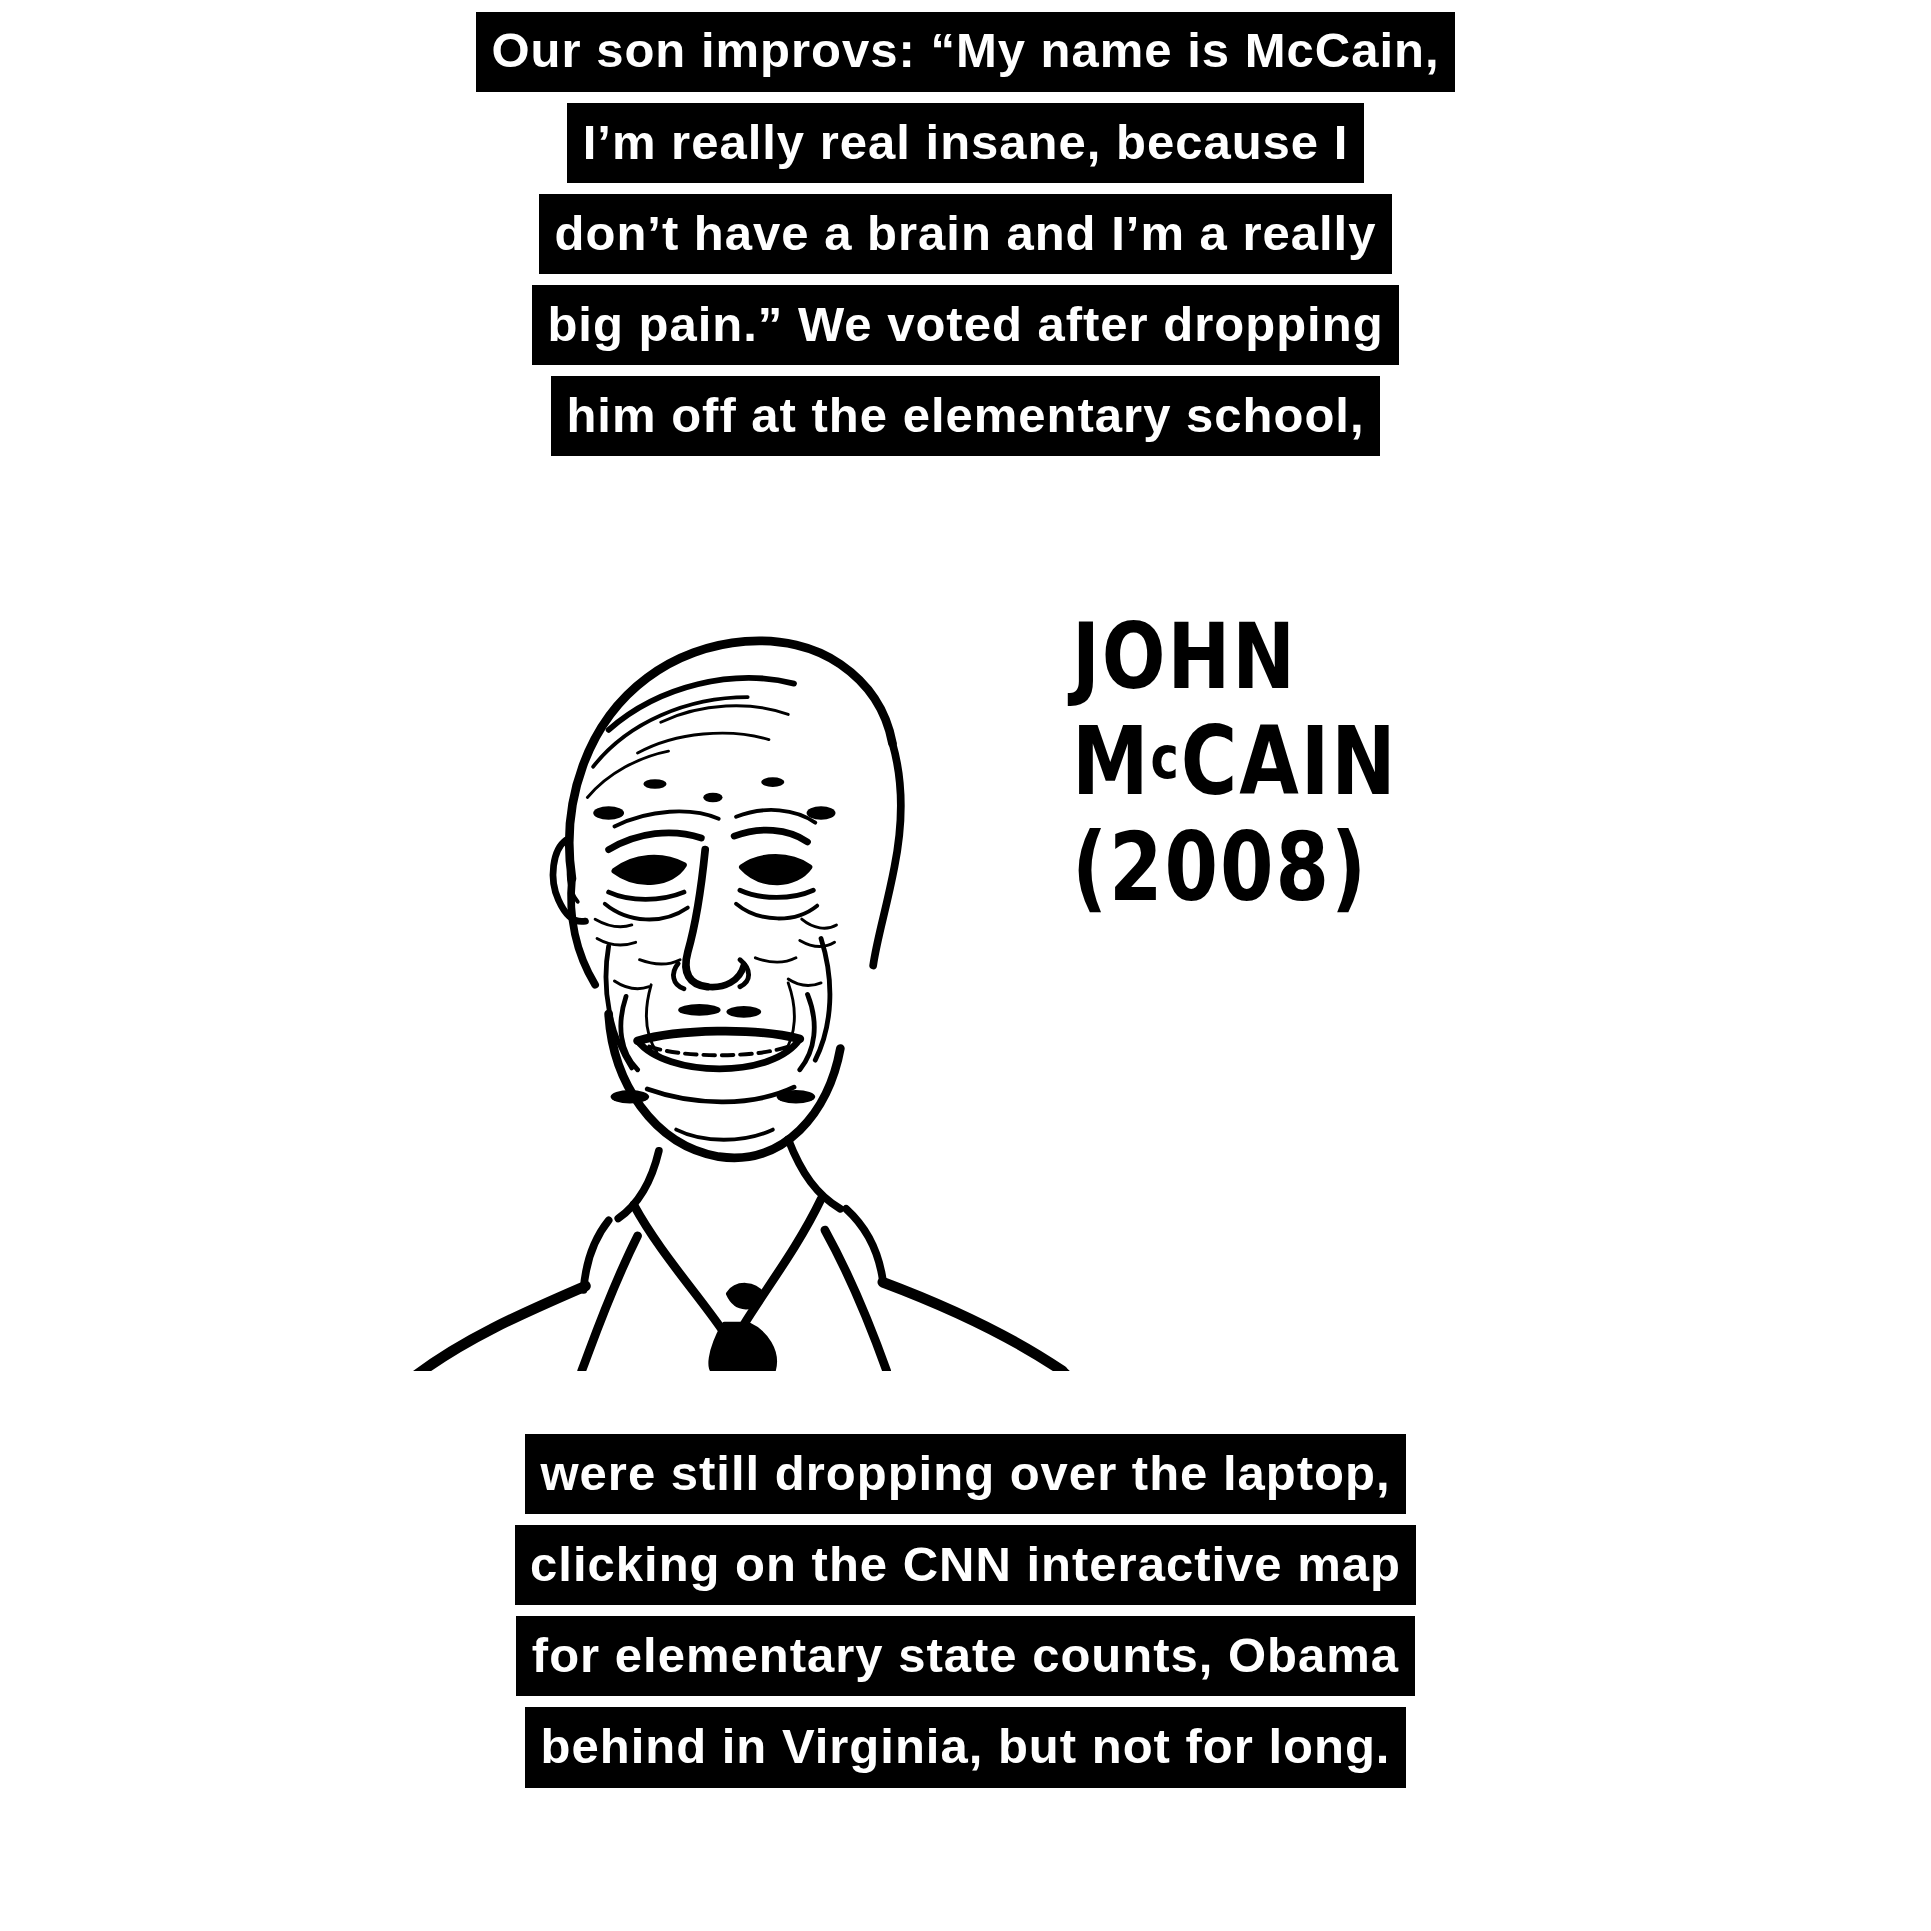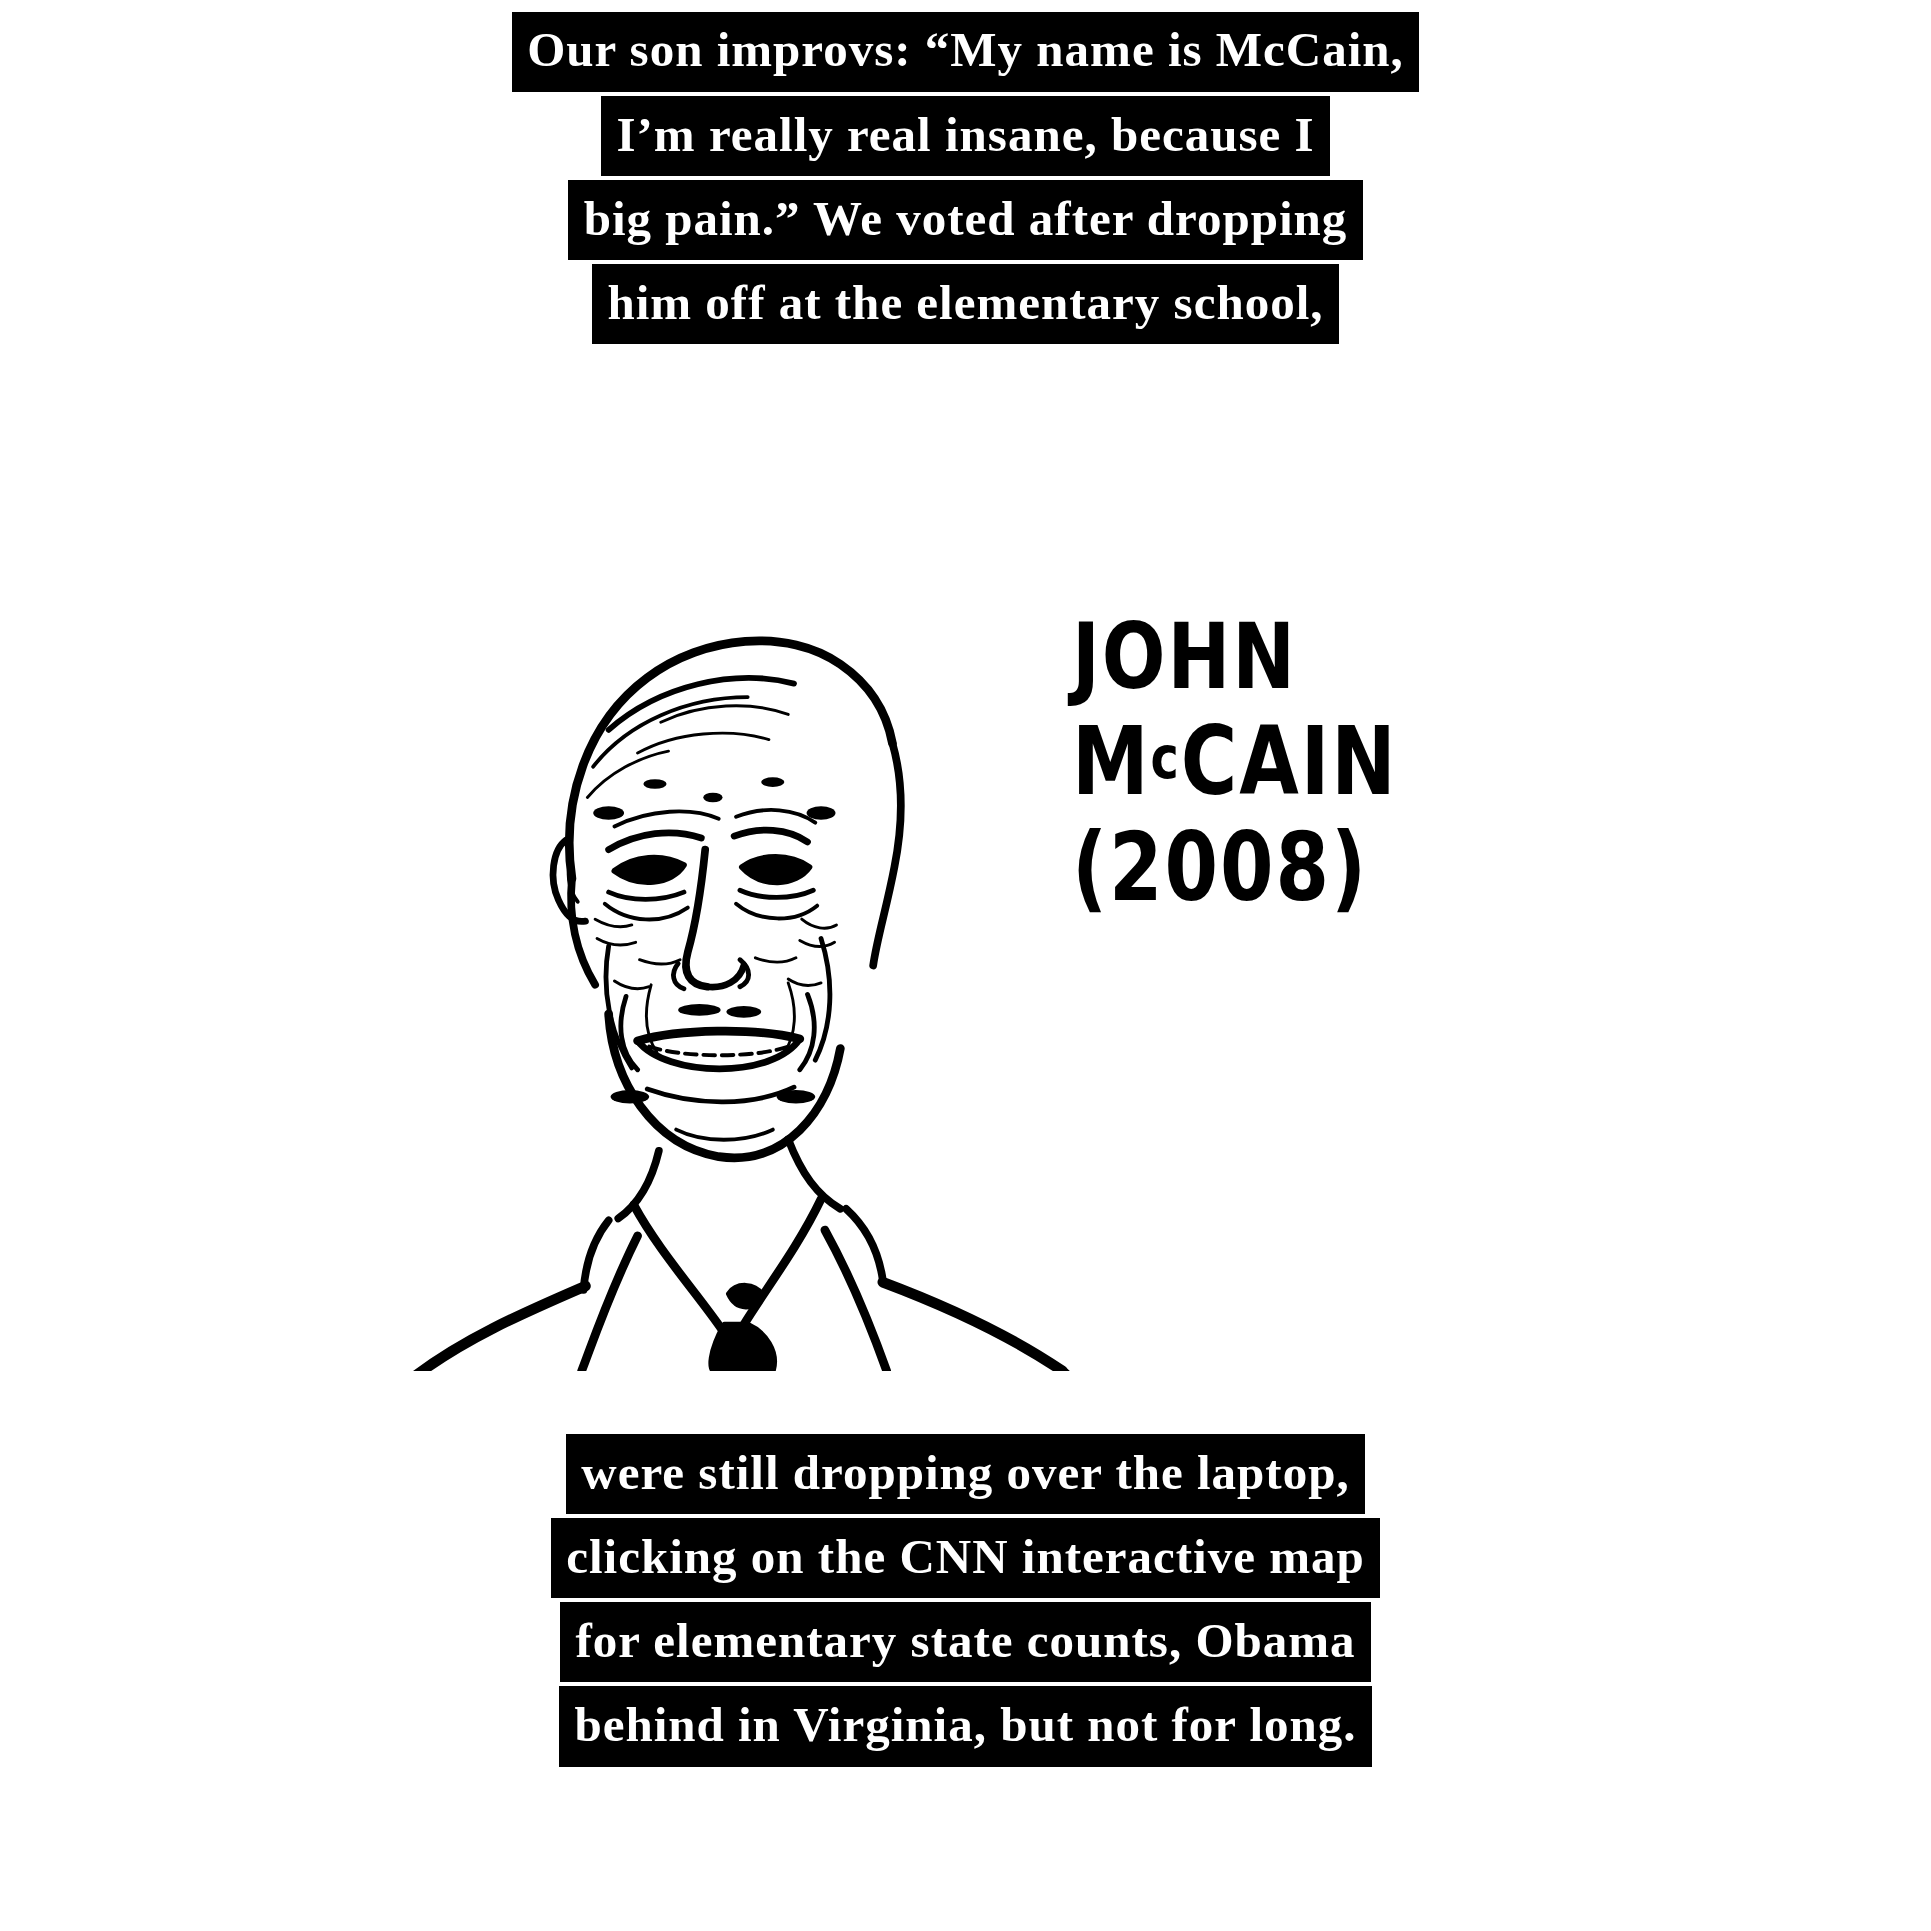--- a/index.html
+++ b/index.html
@@ -27,28 +27,28 @@
     left: 0;
     width: 1931px;
     display: flex;
     flex-direction: column;
     align-items: center;
   }
   .text-line {
     display: inline-block;
     background: #000000;
     color: #ffffff;
-    font-family: Liberation Serif, serif;
+    font-family: Liberation Sans, sans-serif;
     font-size: 49px;
     font-weight: bold;
     letter-spacing: 1px;
     line-height: 1.32;
     padding: 6.8px 15.4px 8.7px 15.4px;
     white-space: pre;
-    margin-bottom: 4px;
+    margin-bottom: 11px;
   }
 
   #top-text { top: 11.6px; }
   #bottom-text { top: 1434px; }
 
   
   .portrait-wrap {
     position: absolute;
     left: 319px;
     top: 560px;
@@ -88,20 +88,21 @@
   }
 </style>
 </head>
 <body>
 
 <div class="page">
 
   <div class="text-block" id="top-text">
     <span class="text-line">Our son improvs: “My name is McCain,</span>
     <span class="text-line">I’m really real insane, because I</span>
+    <span class="text-line">don’t have a brain and I’m a really</span>
     <span class="text-line">big pain.” We voted after dropping</span>
     <span class="text-line">him off at the elementary school,</span>
   </div>
 
   <div class="portrait-wrap">
     <svg viewBox="0 0 1100 840" xmlns="http://www.w3.org/2000/svg">
       <g fill="none" stroke="#000000" stroke-linecap="round" stroke-linejoin="round">
 
         <path d="M262 330 C250 250 278 168 340 122 C398 78 486 70 540 108 C572 130 588 158 594 190" stroke-width="9"></path>
         <path d="M594 190 C606 232 604 278 596 318 C588 360 578 392 574 420" stroke-width="8"></path>

